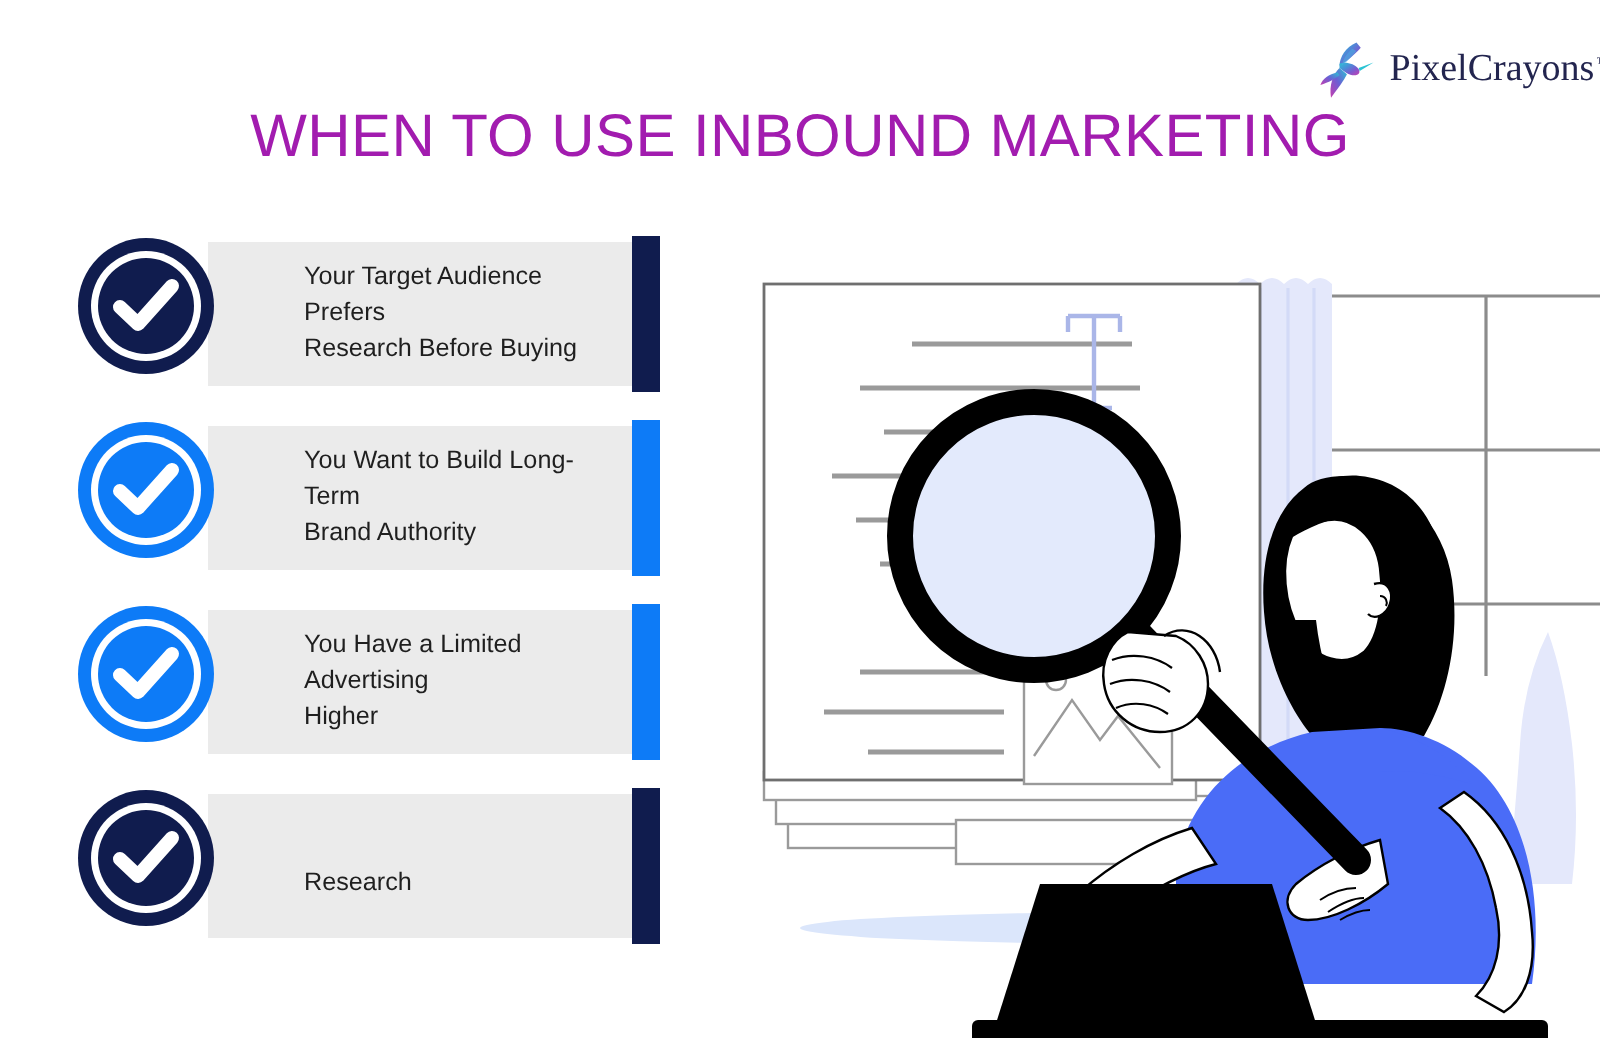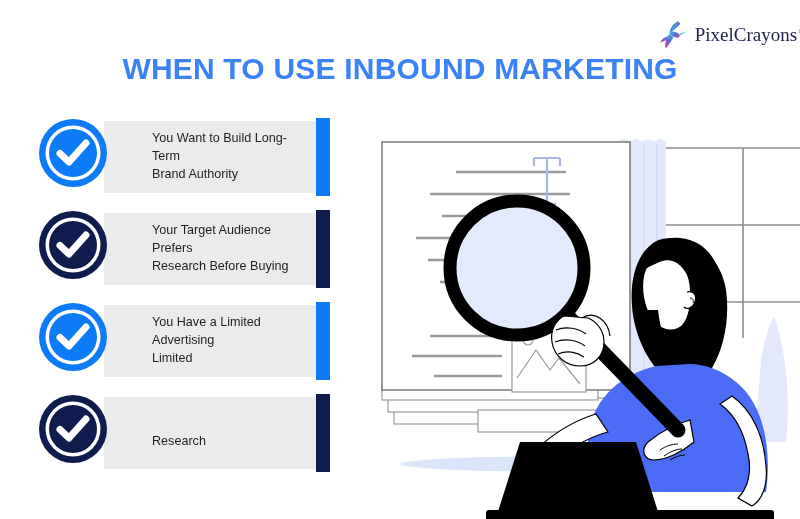--- a/index.html
+++ b/index.html
@@ -45,24 +45,24 @@
   }
 
   
   .title {
     position: absolute;
     top: 52px;
     left: 0;
     width: 800px;
     text-align: center;
     font-family: "Liberation Sans", sans-serif;
-    font-weight: bold;
+    font-weight: normal;
     font-size: 30px;
     letter-spacing: 0.2px;
-    color: #3b82f6;
+    color: #a21caf;
   }
 
   
   .list {
     position: absolute;
     left: 38px;
     top: 118px;
     width: 300px;
   }
   .item {
@@ -149,57 +149,57 @@
     <div>
       <span class="logo-text">PixelCrayons</span><span class="logo-tm">™</span>
     </div>
   </div>
 
   <div class="title">WHEN TO USE INBOUND MARKETING</div>
 
   <div class="list">
 
     <div class="item">
+      <div class="item-accent" style="background:#101c4e"></div>
+      <div class="item-panel">
+        <div class="item-text">
+          <span>Your Target Audience Prefers</span><br>
+          <span>Research Before Buying</span>
+        </div>
+      </div>
+      <svg class="circle" viewBox="0 0 70 70">
+        <circle cx="35" cy="35" r="34" fill="#101c4e"></circle>
+        <circle cx="35" cy="35" r="27.5" fill="#ffffff"></circle>
+        <circle cx="35" cy="35" r="24" fill="#101c4e"></circle>
+        <path d="M22 35.5 L31 44 L48 25" fill="none" stroke="#ffffff" stroke-width="7" stroke-linecap="round" stroke-linejoin="round"></path>
+      </svg>
+    </div>
+
+    <div class="item">
       <div class="item-accent" style="background:#0d7bf7"></div>
       <div class="item-panel">
         <div class="item-text">
           <span>You Want to Build Long-Term</span><br>
           <span>Brand Authority</span>
         </div>
       </div>
       <svg class="circle" viewBox="0 0 70 70">
         <circle cx="35" cy="35" r="34" fill="#0d7bf7"></circle>
         <circle cx="35" cy="35" r="27.5" fill="#ffffff"></circle>
         <circle cx="35" cy="35" r="24" fill="#0d7bf7"></circle>
         <path d="M22 35.5 L31 44 L48 25" fill="none" stroke="#ffffff" stroke-width="7" stroke-linecap="round" stroke-linejoin="round"></path>
       </svg>
     </div>
 
     <div class="item">
-      <div class="item-accent" style="background:#101c4e"></div>
-      <div class="item-panel">
-        <div class="item-text">
-          <span>Your Target Audience Prefers</span><br>
-          <span>Research Before Buying</span>
-        </div>
-      </div>
-      <svg class="circle" viewBox="0 0 70 70">
-        <circle cx="35" cy="35" r="34" fill="#101c4e"></circle>
-        <circle cx="35" cy="35" r="27.5" fill="#ffffff"></circle>
-        <circle cx="35" cy="35" r="24" fill="#101c4e"></circle>
-        <path d="M22 35.5 L31 44 L48 25" fill="none" stroke="#ffffff" stroke-width="7" stroke-linecap="round" stroke-linejoin="round"></path>
-      </svg>
-    </div>
-
-    <div class="item">
       <div class="item-accent" style="background:#0d7bf7"></div>
       <div class="item-panel">
         <div class="item-text">
           <span>You Have a Limited Advertising</span><br>
-          <span>Limited</span>
+          <span>Higher</span>
         </div>
       </div>
       <svg class="circle" viewBox="0 0 70 70">
         <circle cx="35" cy="35" r="34" fill="#0d7bf7"></circle>
         <circle cx="35" cy="35" r="27.5" fill="#ffffff"></circle>
         <circle cx="35" cy="35" r="24" fill="#0d7bf7"></circle>
         <path d="M22 35.5 L31 44 L48 25" fill="none" stroke="#ffffff" stroke-width="7" stroke-linecap="round" stroke-linejoin="round"></path>
       </svg>
     </div>
 

